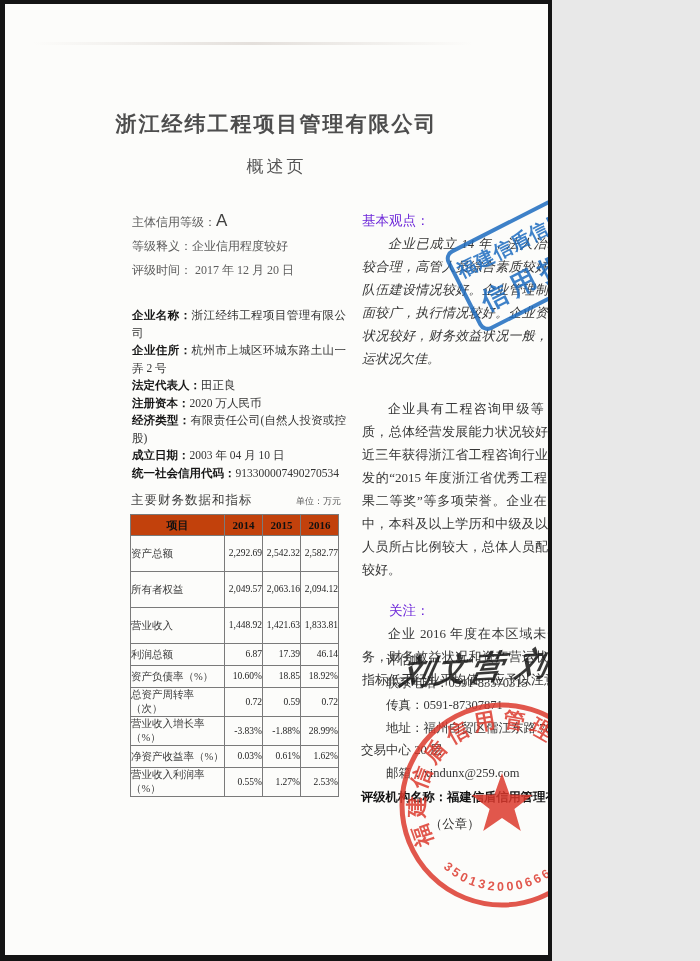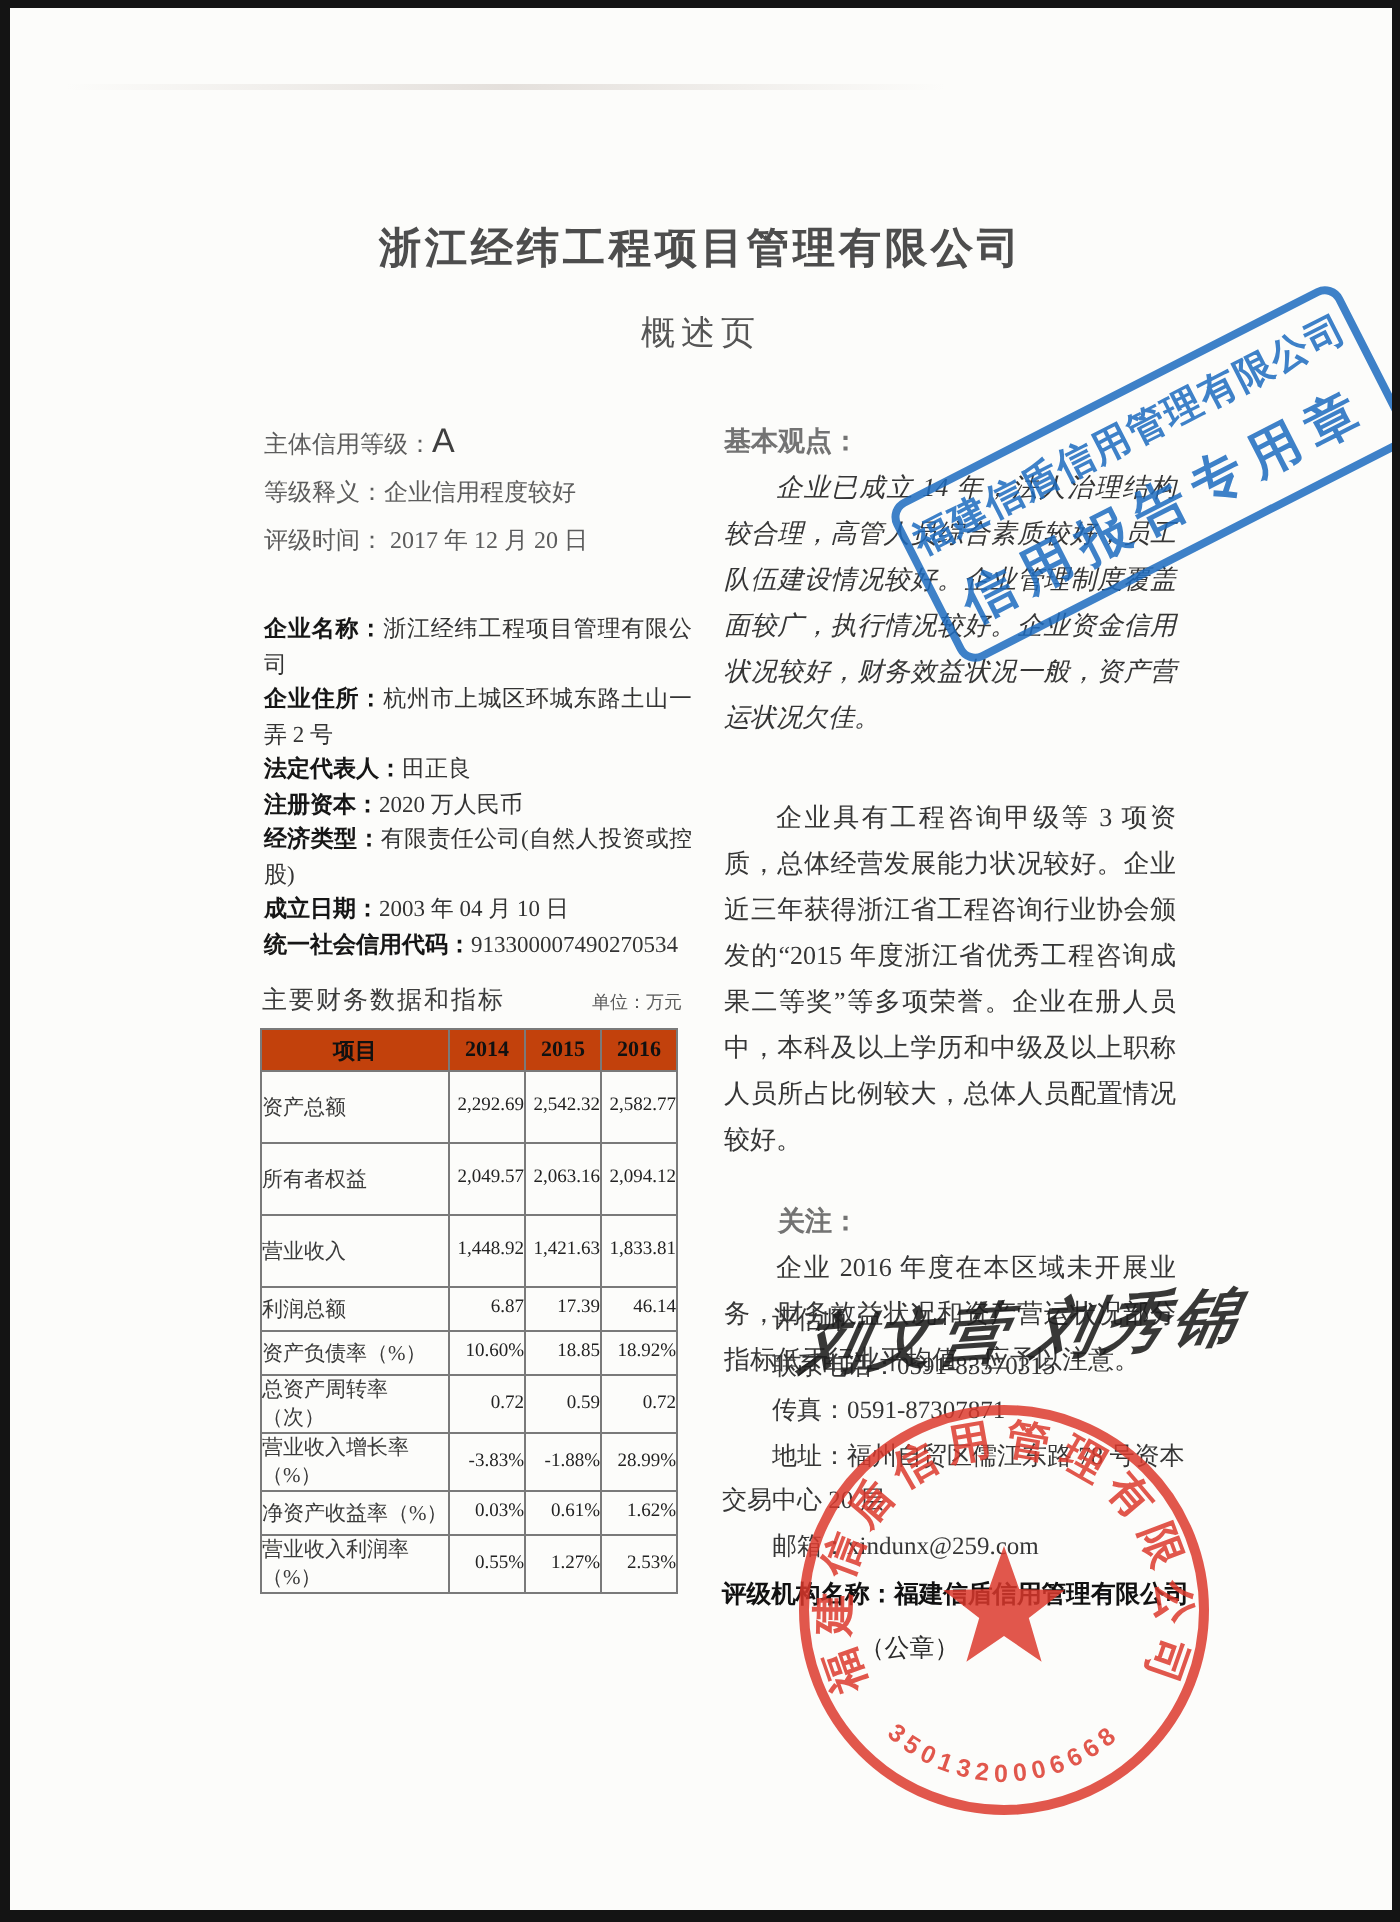--- a/index.html
+++ b/index.html
@@ -1,17 +1,17 @@
 <!DOCTYPE html>
 <html><head>
 <meta charset="utf-8">
 <style>
   html,body{margin:0;padding:0;background:#e8e8e8;}
   .page{
-    position:relative; width:700px; height:961px; box-sizing:border-box;
+    position:relative; width:552px; height:961px; box-sizing:border-box;
     background:#fcfcfa;
     border:4px solid #141414; border-left-width:5px; border-bottom-width:6px;
     overflow:hidden;
     font-family:"Liberation Serif","DejaVu Serif",serif;
     color:#3a3a3a;
   }
   .scan-streak{position:absolute;top:38px;left:28px;width:440px;height:3px;
     background:linear-gradient(90deg,rgba(205,198,192,0),rgba(208,200,194,.55),rgba(205,198,192,0));}
   .doc-title{position:absolute;top:106px;left:0;width:100%;text-align:center;
     font-family:"Liberation Sans","DejaVu Sans",sans-serif;
@@ -44,21 +44,21 @@
   table.fin .c-year{width:38px;}
   td.rowlabel{font-size:10.5px;padding-left:3px;color:#3a3a3a;}
   td.num{text-align:right;padding:1px 2px;word-break:break-all;line-height:13px;
     font-family:"Liberation Serif","DejaVu Serif",serif;}
   tr.tall td{height:35px;}
   tr.short td{height:21px;}
 
   
   .opinions{position:absolute;left:357px;top:205px;width:226px;
     font-size:13px;line-height:23px;text-align:justify;color:#363636;}
-  .opinions h3{margin:0;font-size:13.5px;color:#737373;font-weight:bold;}
+  .opinions h3{margin:0;font-size:13.5px;color:#6d28d9;font-weight:normal;}
   .opinions h3.indent{text-indent:2em;}
   .opinions p{margin:0;text-indent:2em;}
   .opinions p.gap-a{margin-bottom:27px;font-style:italic;}
   .opinions p.gap-b{margin-bottom:18px;}
 
   .footer{position:absolute;left:356px;top:645px;width:242px;
     font-size:12.5px;line-height:22.5px;color:#363636;}
   .footer p{margin:0;text-indent:2em;}
   .footer p.agency{text-indent:0;font-weight:bold;font-size:12.3px;color:#111;margin-top:2px;}
   .footer p.seal-note{text-indent:5.5em;margin-top:4px;color:#2b2b2b;}

